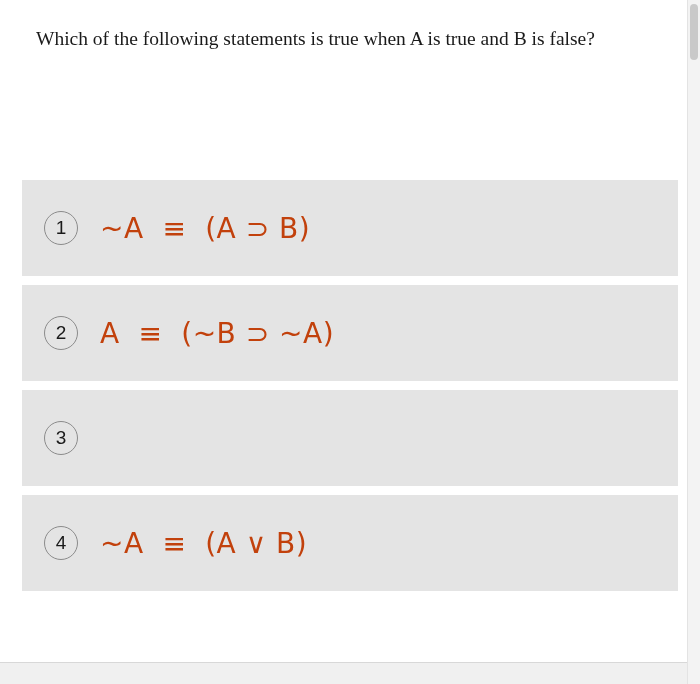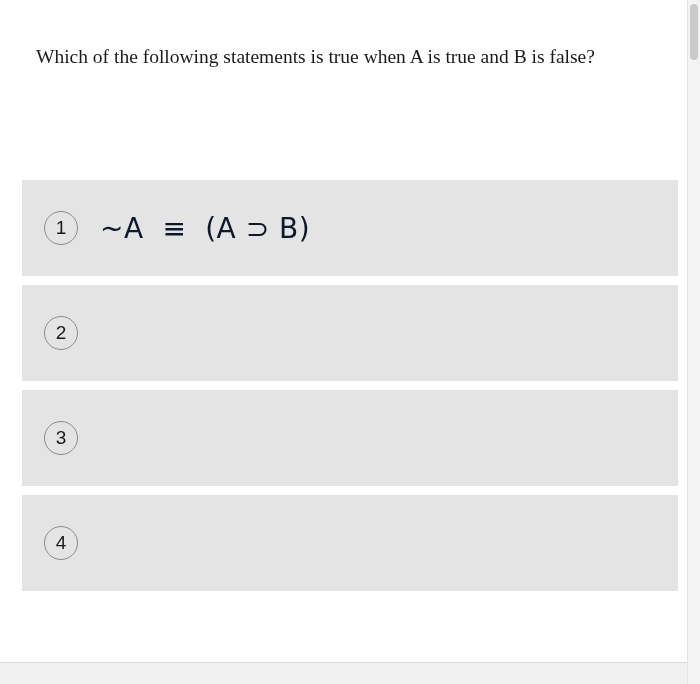--- a/index.html
+++ b/index.html
@@ -19,21 +19,21 @@
     left: 0;
     top: 0;
     width: 687px;
     height: 684px;
     background: #ffffff;
     box-sizing: border-box;
   }
   .question {
     position: absolute;
     left: 36px;
-    top: 40px;
+    top: 22px;
     width: 625px;
     font-family: "Liberation Serif", serif;
     font-size: 19.5px;
     line-height: 34px;
     color: #1a1a1a;
   }
   .options {
     position: absolute;
     left: 22px;
     top: 180px;
@@ -58,21 +58,21 @@
     align-items: center;
     justify-content: center;
     font-size: 19px;
     color: #1a1a1a;
     font-family: "Liberation Sans", sans-serif;
     box-sizing: border-box;
   }
   .opt-text {
     margin-left: 22px;
     font-size: 28px;
-    color: #0f172a;
+    color: #c2410c;
     letter-spacing: 0.5px;
     font-family: "DejaVu Sans", sans-serif;
     white-space: pre;
   }
   .scrollbar-track {
     position: absolute;
     right: 0;
     top: 0;
     width: 13px;
     height: 684px;
@@ -109,28 +109,30 @@
 
   <div class="options">
 
     <div class="option">
       <div class="num-circle">1</div>
       <div class="opt-text">~A  ≡  (A ⊃ B)</div>
     </div>
 
     <div class="option">
       <div class="num-circle">2</div>
+      <div class="opt-text">A  ≡  (~B ⊃ ~A)</div>
     </div>
 
     <div class="option">
       <div class="num-circle">3</div>
     </div>
 
     <div class="option">
       <div class="num-circle">4</div>
+      <div class="opt-text">~A  ≡  (A ∨ B)</div>
     </div>
 
   </div>
 
   <div class="bottom-bar"></div>
 </div>
 
 <div class="scrollbar-track">
   <div class="scrollbar-thumb"></div>
 </div>

